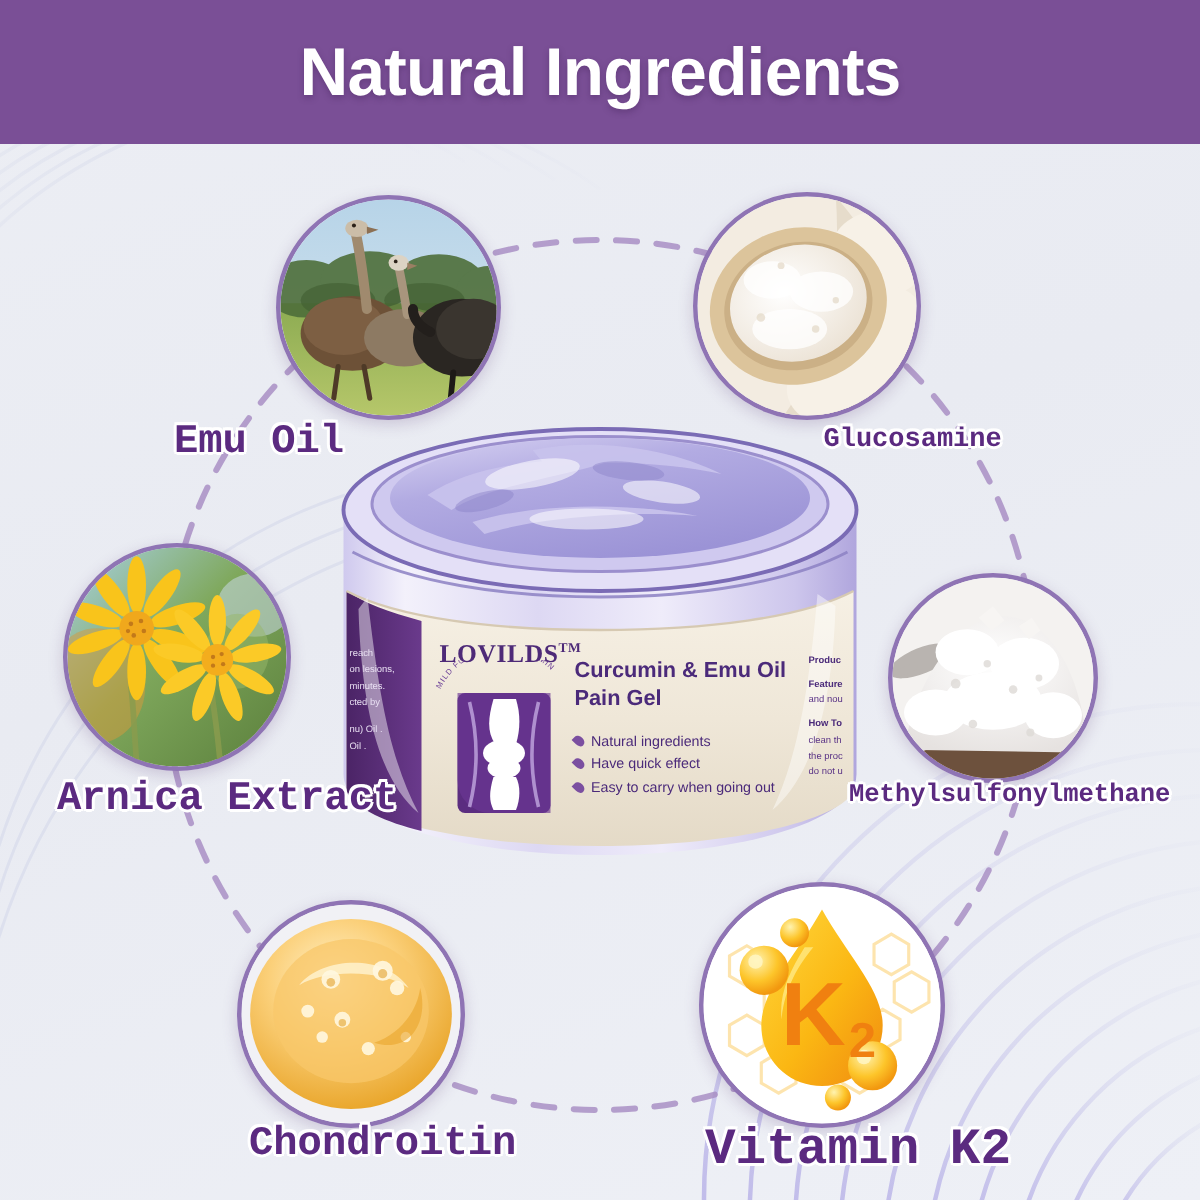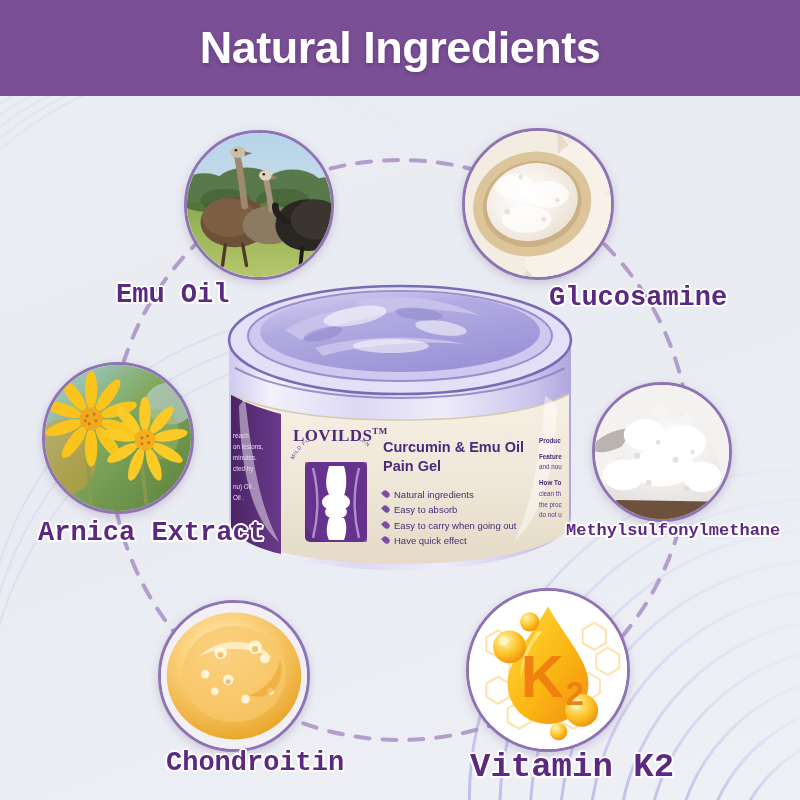--- a/index.html
+++ b/index.html
@@ -214,21 +214,21 @@
         <ellipse cx="64" cy="92" rx="26" ry="14"></ellipse>
       </g>
       <g fill="#e3d8c6" opacity=".7">
         <circle cx="44" cy="84" r="3"></circle>
           <circle cx="82" cy="92" r="2.6"></circle>
           <circle cx="96" cy="72" r="2.2"></circle>
         <circle cx="58" cy="48" r="2.4"></circle>
       </g>
     </svg>
   </div>
-  <div class="lab" style="left:549px; top:283px; font-size:27px;">Glucosamine</div>
+  <div class="lab" style="left:549px; top:283px; font-size:18px;">Glucosamine</div>
 
   <div class="ing" style="left:42px; top:362px; width:152px; height:152px;">
     <svg class="photo" viewBox="0 0 152 152">
       <defs>
         <linearGradient id="arBg" x1="0" y1="0" x2="1" y2="1">
           <stop offset="0%" stop-color="#a9d2e6"></stop>
             <stop offset="45%" stop-color="#7fa85c"></stop>
           <stop offset="100%" stop-color="#5b7f3c"></stop>
         </linearGradient>
       </defs>
@@ -516,29 +516,25 @@
     </div>
 
     
     <ul class="jar-label-text bullets" style="left:178px; top:202px; width:180px;">
       <li>
         <span class="drop"></span>
         <span>Natural ingredients</span>
       </li>
       <li>
         <span class="drop"></span>
-        <span>Easy to absorb</span>
+        <span>Have quick effect</span>
       </li>
       <li>
         <span class="drop"></span>
         <span>Easy to carry when going out</span>
-      </li>
-      <li>
-        <span class="drop"></span>
-        <span>Have quick effect</span>
       </li>
     </ul>
 
     
     <div class="jar-label-text sidecol" style="left:334px; top:158px; width:34px; overflow:hidden;">
       <div><b>Produc</b></div>
       <div style="height:5px;"></div>
       <div><b>Feature</b></div>
       <div>and nou</div>
       <div style="height:5px;"></div>

